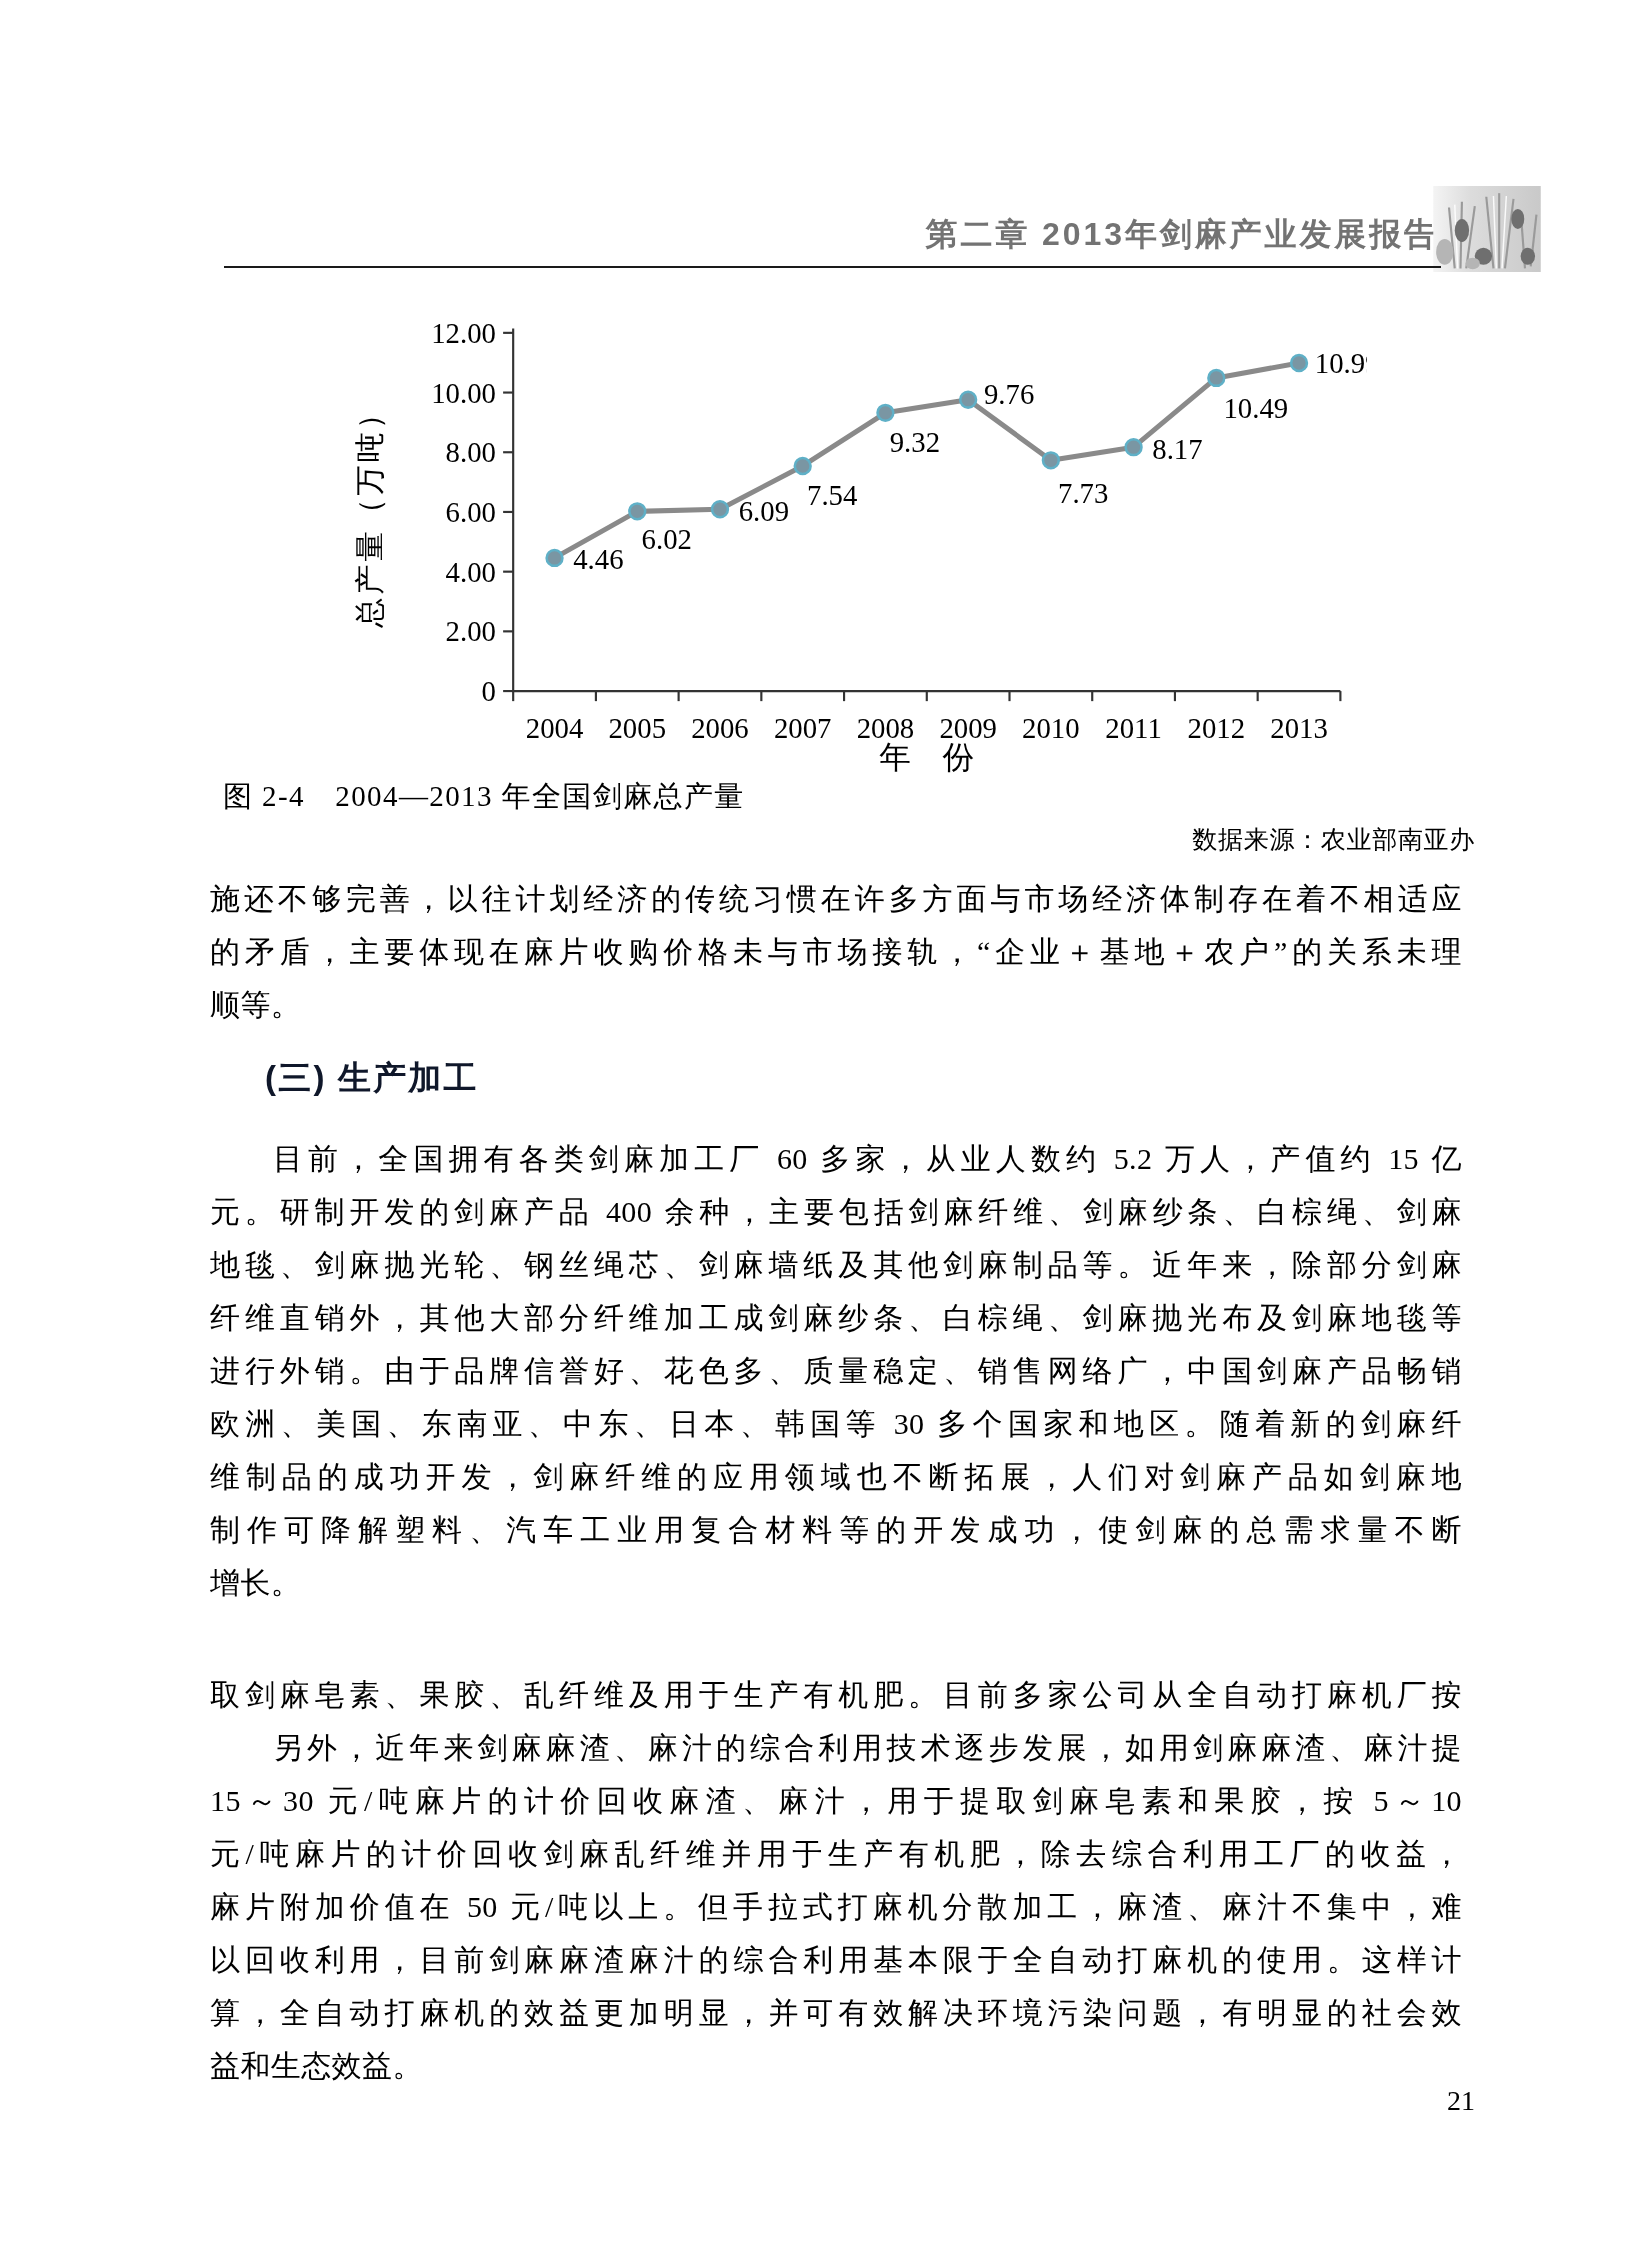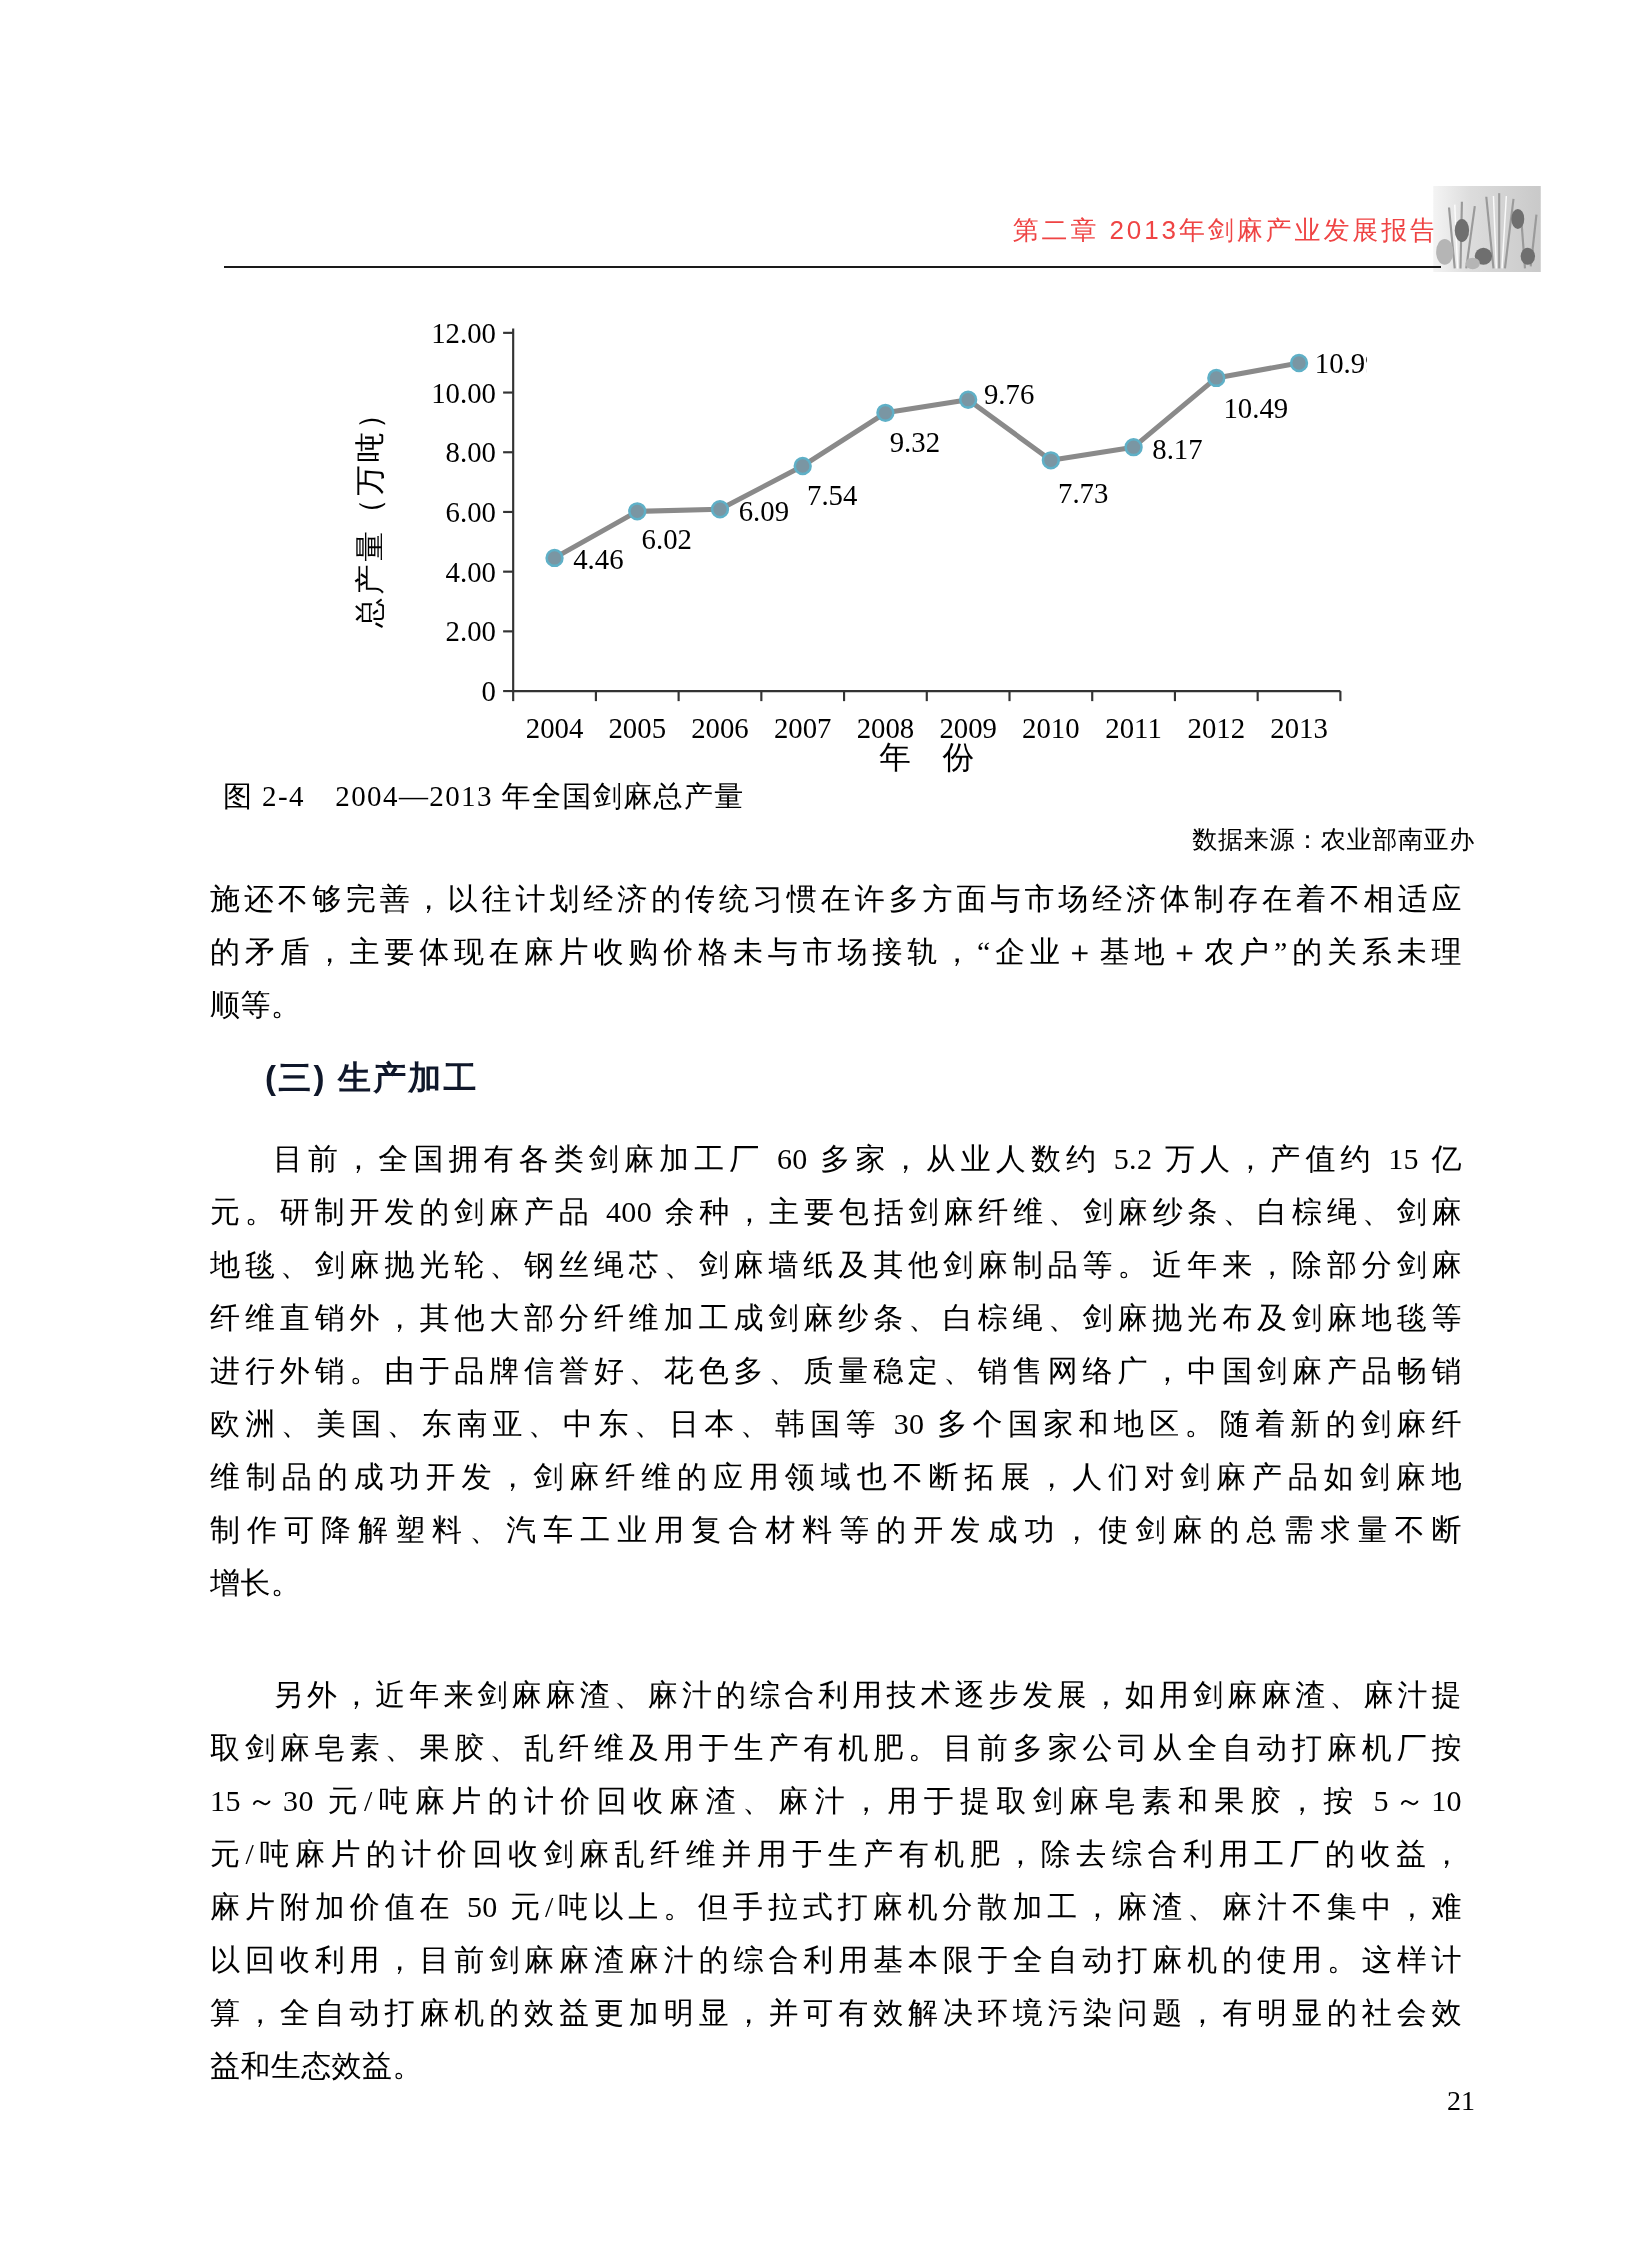--- a/index.html
+++ b/index.html
@@ -9,21 +9,21 @@
     background:#ffffff;
     font-family:"Liberation Serif","DejaVu Serif",serif;
     color:#000;
     overflow:hidden;
   }
   
   .chapter-header{
     position:absolute;top:213px;left:223px;width:1216px;height:43px;
     text-align:right;
     font-family:"Liberation Sans","DejaVu Sans",sans-serif;
-    font-weight:normal;font-size:26px;letter-spacing:2.9px;color:#ef4444;
+    font-weight:bold;font-size:32px;letter-spacing:2.9px;color:#737373;
     white-space:nowrap;
   }
   .header-rule{
     position:absolute;top:266px;left:224px;width:1217px;height:2.2px;
     background:#1a1a1a;
   }
   .sisal-photo{
     position:absolute;top:186px;left:1433px;width:108px;height:86px;
   }
   
@@ -192,22 +192,22 @@
       <div class="bline">地毯、剑麻抛光轮、钢丝绳芯、剑麻墙纸及其他剑麻制品等。近年来，除部分剑麻</div>
       <div class="bline">纤维直销外，其他大部分纤维加工成剑麻纱条、白棕绳、剑麻抛光布及剑麻地毯等</div>
       <div class="bline">进行外销。由于品牌信誉好、花色多、质量稳定、销售网络广，中国剑麻产品畅销</div>
       <div class="bline">欧洲、美国、东南亚、中东、日本、韩国等 30 多个国家和地区。随着新的剑麻纤</div>
       <div class="bline">维制品的成功开发，剑麻纤维的应用领域也不断拓展，人们对剑麻产品如剑麻地</div>
       <div class="bline">制作可降解塑料、汽车工业用复合材料等的开发成功，使剑麻的总需求量不断</div>
       <div class="bline last">增长。</div>
     </div>
 
   <div class="para" id="para3">
+      <div class="bline">取剑麻皂素、果胶、乱纤维及用于生产有机肥。目前多家公司从全自动打麻机厂按</div>
       <div class="bline indent">另外，近年来剑麻麻渣、麻汁的综合利用技术逐步发展，如用剑麻麻渣、麻汁提</div>
-      <div class="bline">取剑麻皂素、果胶、乱纤维及用于生产有机肥。目前多家公司从全自动打麻机厂按</div>
       <div class="bline">15～30 元/吨麻片的计价回收麻渣、麻汁，用于提取剑麻皂素和果胶，按 5～10</div>
       <div class="bline">元/吨麻片的计价回收剑麻乱纤维并用于生产有机肥，除去综合利用工厂的收益，</div>
       <div class="bline">麻片附加价值在 50 元/吨以上。但手拉式打麻机分散加工，麻渣、麻汁不集中，难</div>
       <div class="bline">以回收利用，目前剑麻麻渣麻汁的综合利用基本限于全自动打麻机的使用。这样计</div>
       <div class="bline">算，全自动打麻机的效益更加明显，并可有效解决环境污染问题，有明显的社会效</div>
       <div class="bline last">益和生态效益。</div>
     </div>
 
   <div class="page-number">21</div>
 

